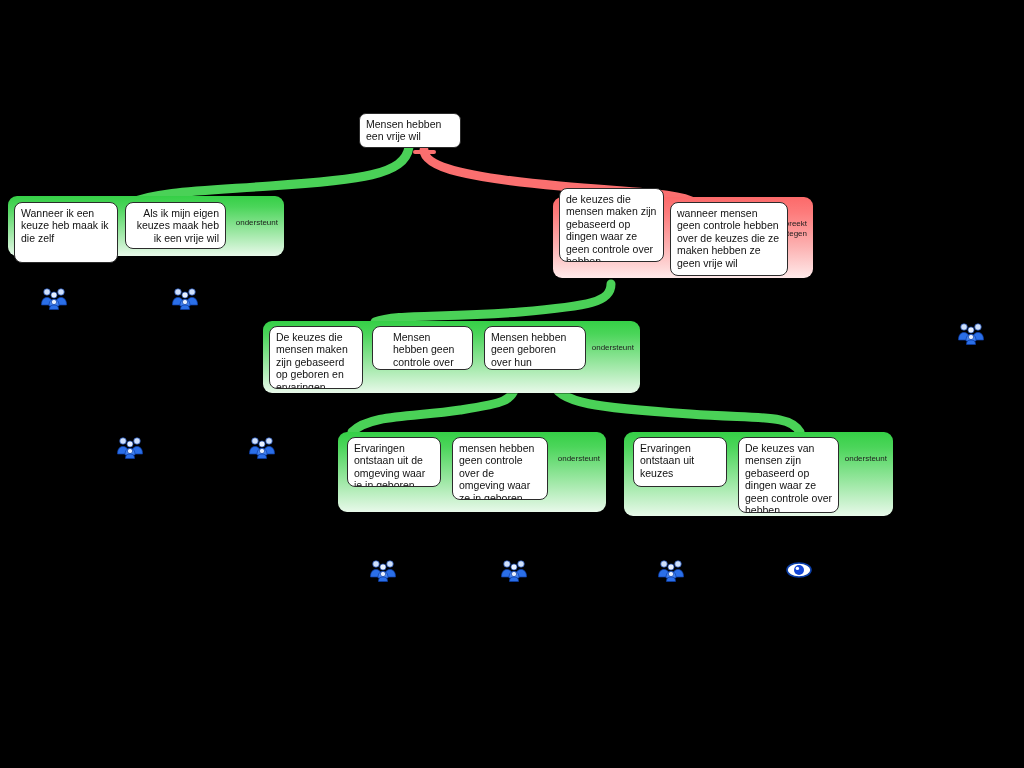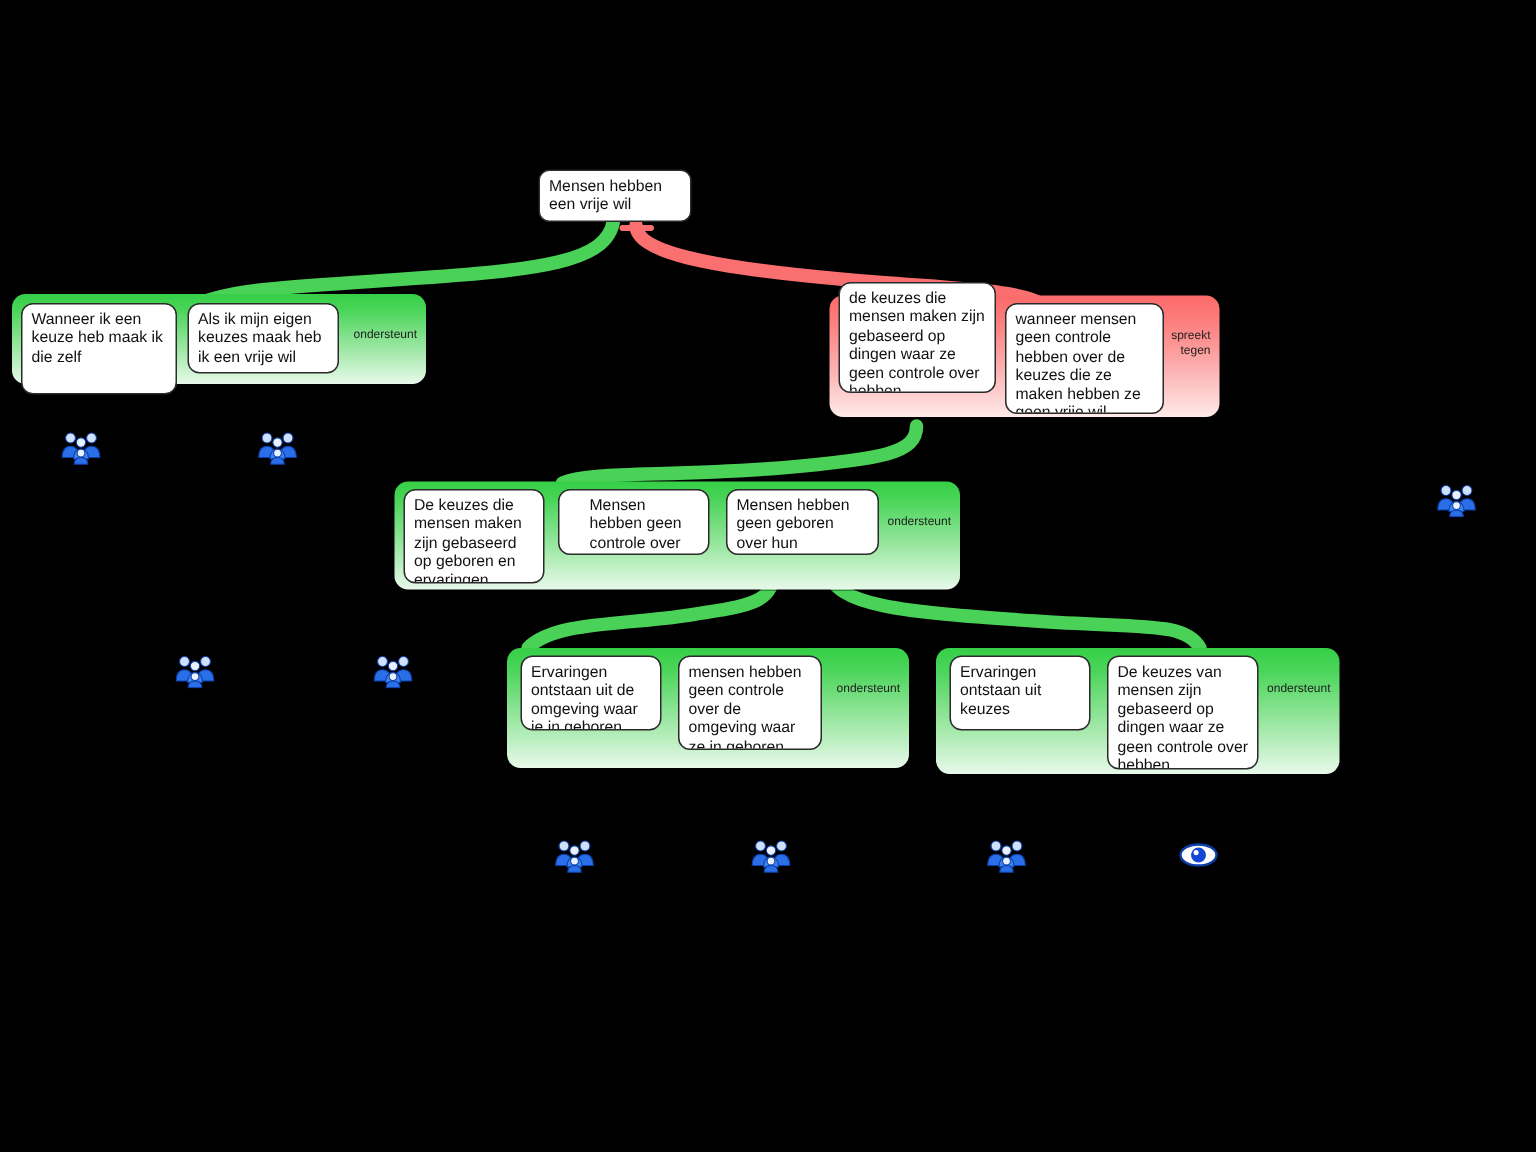--- a/index.html
+++ b/index.html
@@ -64,27 +64,27 @@
     <path d="M392,487 C392,500 388,505 383,512" fill="none" stroke="#111" stroke-width="1.4"></path>
     <path d="M683,487 C683,500 679,506 674,516" fill="none" stroke="#111" stroke-width="1.4"></path>
   </svg>
 
   <div class="claim root" style="left:359px;top:113px;width:102px;height:35px;">Mensen hebben een vrije wil</div>
 
   <div class="group support" style="left:8px;top:196px;width:276px;height:60px;">
     <span class="group-label">ondersteunt</span>
   </div>
   <div class="claim" style="left:14px;top:202px;width:104px;height:61px;">Wanneer ik een keuze heb maak ik die zelf</div>
-  <div class="claim" style="left:125px;top:202px;width:101px;height:47px;">Als ik mijn eigen keuzes maak heb ik een vrije wil</div>
+  <div class="claim" style="left:125px;top:202px;width:101px;height:47px;text-align:right;">Als ik mijn eigen keuzes maak heb ik een vrije wil</div>
 
   <div class="group oppose" style="left:553px;top:197px;width:260px;height:81px;">
     <span class="group-label">spreekt tegen</span>
   </div>
   <div class="claim" style="left:559px;top:188px;width:105px;height:74px;">de keuzes die mensen maken zijn gebaseerd op dingen waar ze geen controle over hebben</div>
-  <div class="claim" style="left:670px;top:202px;width:106px;height:74px;">wanneer mensen geen controle hebben over de keuzes die ze maken hebben ze geen vrije wil</div>
+  <div class="claim" style="left:670px;top:202px;width:118px;height:74px;">wanneer mensen geen controle hebben over de keuzes die ze maken hebben ze geen vrije wil</div>
 
   <div class="group support" style="left:263px;top:321px;width:377px;height:72px;">
     <span class="group-label">ondersteunt</span>
   </div>
   <div class="claim" style="left:269px;top:326px;width:94px;height:63px;">De keuzes die mensen maken zijn gebaseerd op geboren en ervaringen</div>
   <div class="claim" style="left:372px;top:326px;width:101px;height:44px;padding-left:20px;">Mensen hebben geen controle over hun genotype</div>
   <div class="claim" style="left:484px;top:326px;width:102px;height:44px;">Mensen hebben geen geboren over hun ervaringen</div>
 
   <div class="group support" style="left:338px;top:432px;width:268px;height:80px;">
     <span class="group-label">ondersteunt</span>

